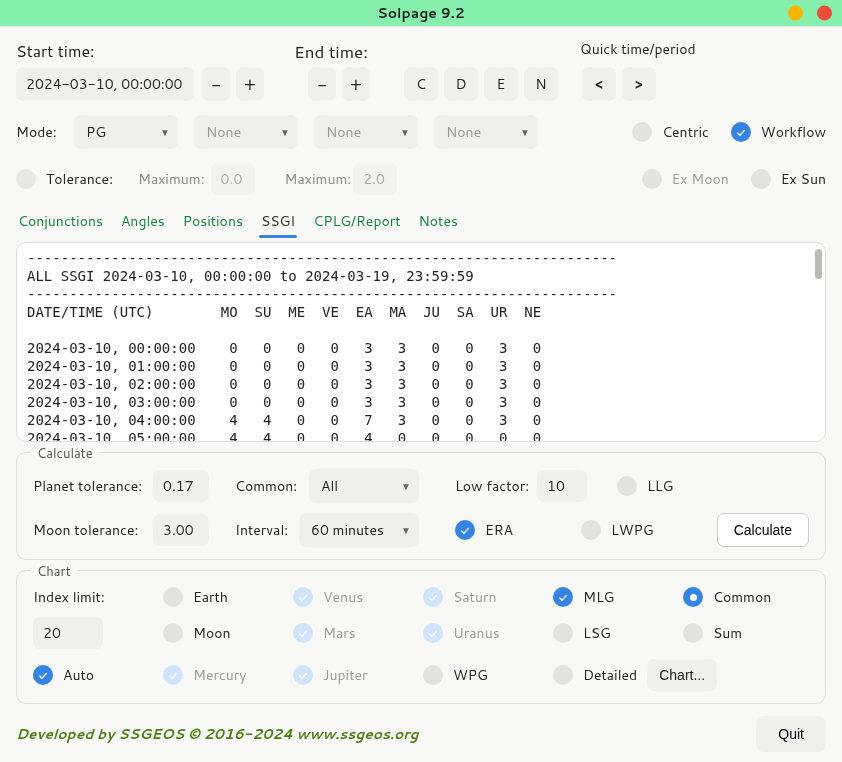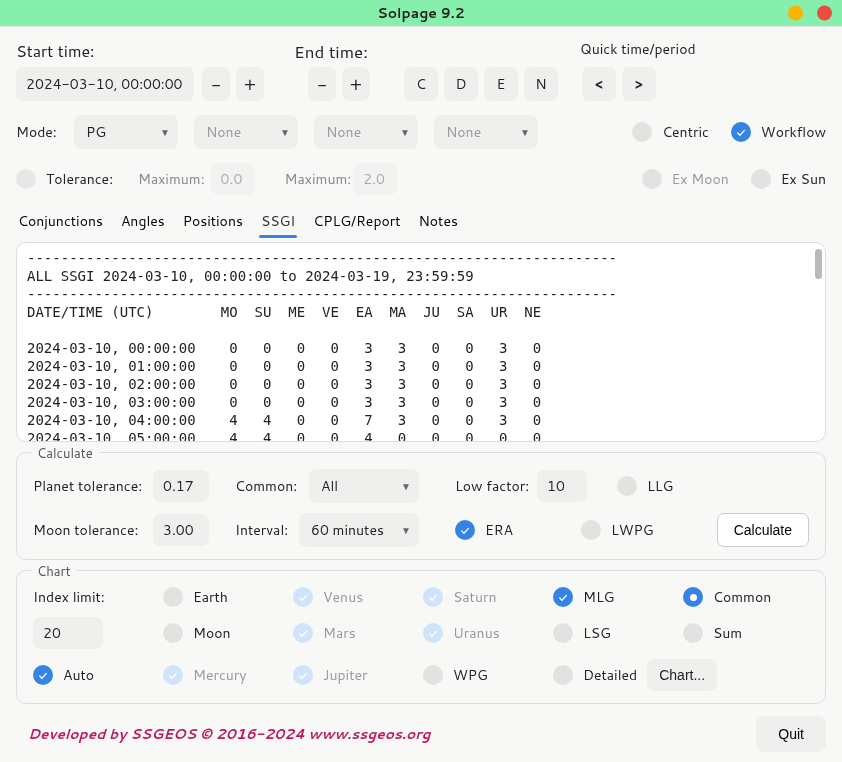--- a/index.html
+++ b/index.html
@@ -178,21 +178,21 @@
 
   
   .tabs {
     display: flex;
     gap: 18px;
     border-bottom: 1px solid transparent;
     padding: 0 2px;
     margin-bottom: 4px;
   }
   .tab {
-    color: #000000;
+    color: #15803d;
     font-size: 14px;
     padding: 4px 0 6px 0;
     cursor: pointer;
     position: relative;
   }
   .tab.active {
     color: #2a2a2a;
   }
   .tab.active::after {
     content: "";
@@ -293,23 +293,22 @@
   
   .footer {
     display: flex;
     align-items: center;
     padding-top: 2px;
   }
   .footer .credit {
     flex: 1;
     font-style: italic;
     font-weight: 600;
-    color: #be185d;
-    font-size: 14px;
-    margin-left: 12px;
+    color: #4d7c0f;
+    font-size: 14px;
   }
   .footer .fbtn {
     background: #efefee;
     border: none;
     border-radius: 8px;
     height: 36px;
     padding: 0 22px;
     font-size: 14px;
     margin-left: 10px;
     cursor: pointer;

